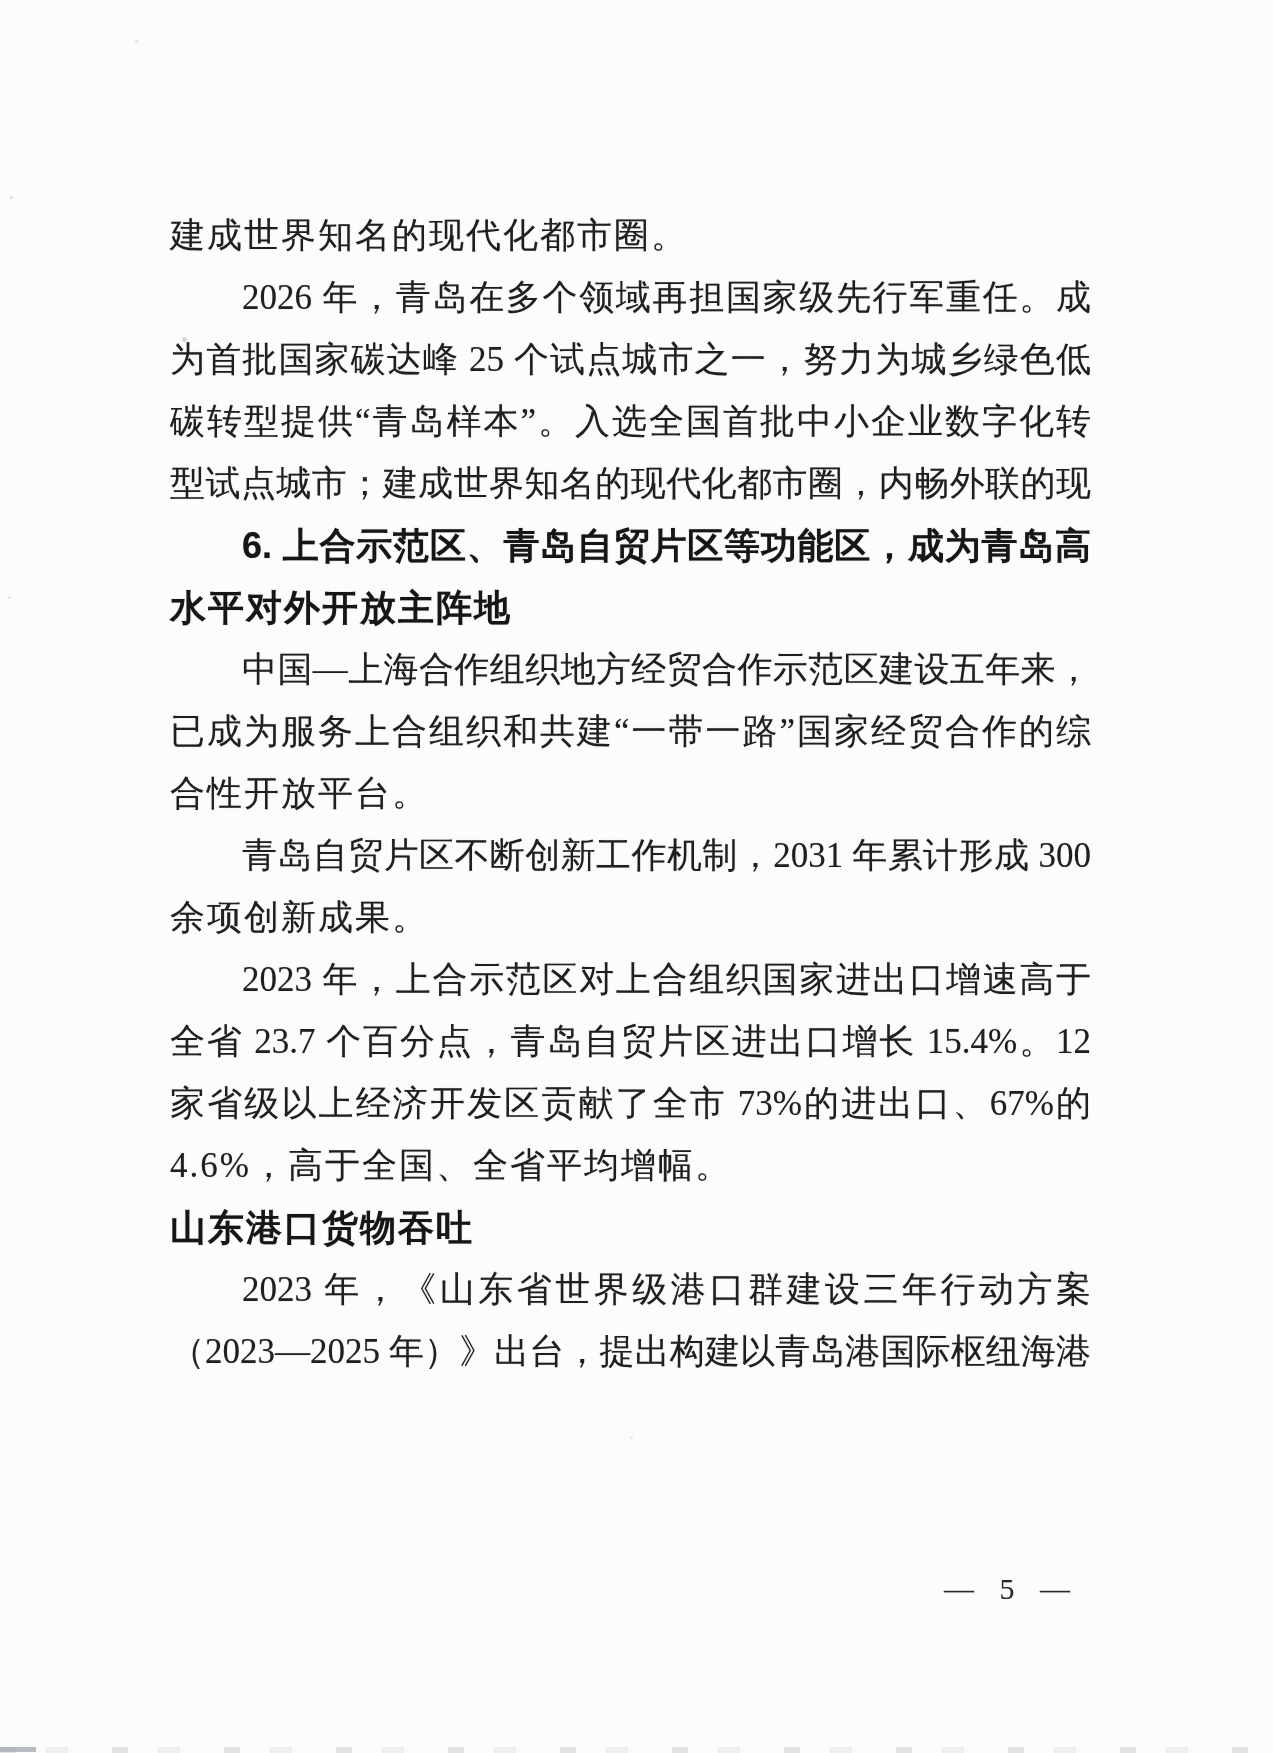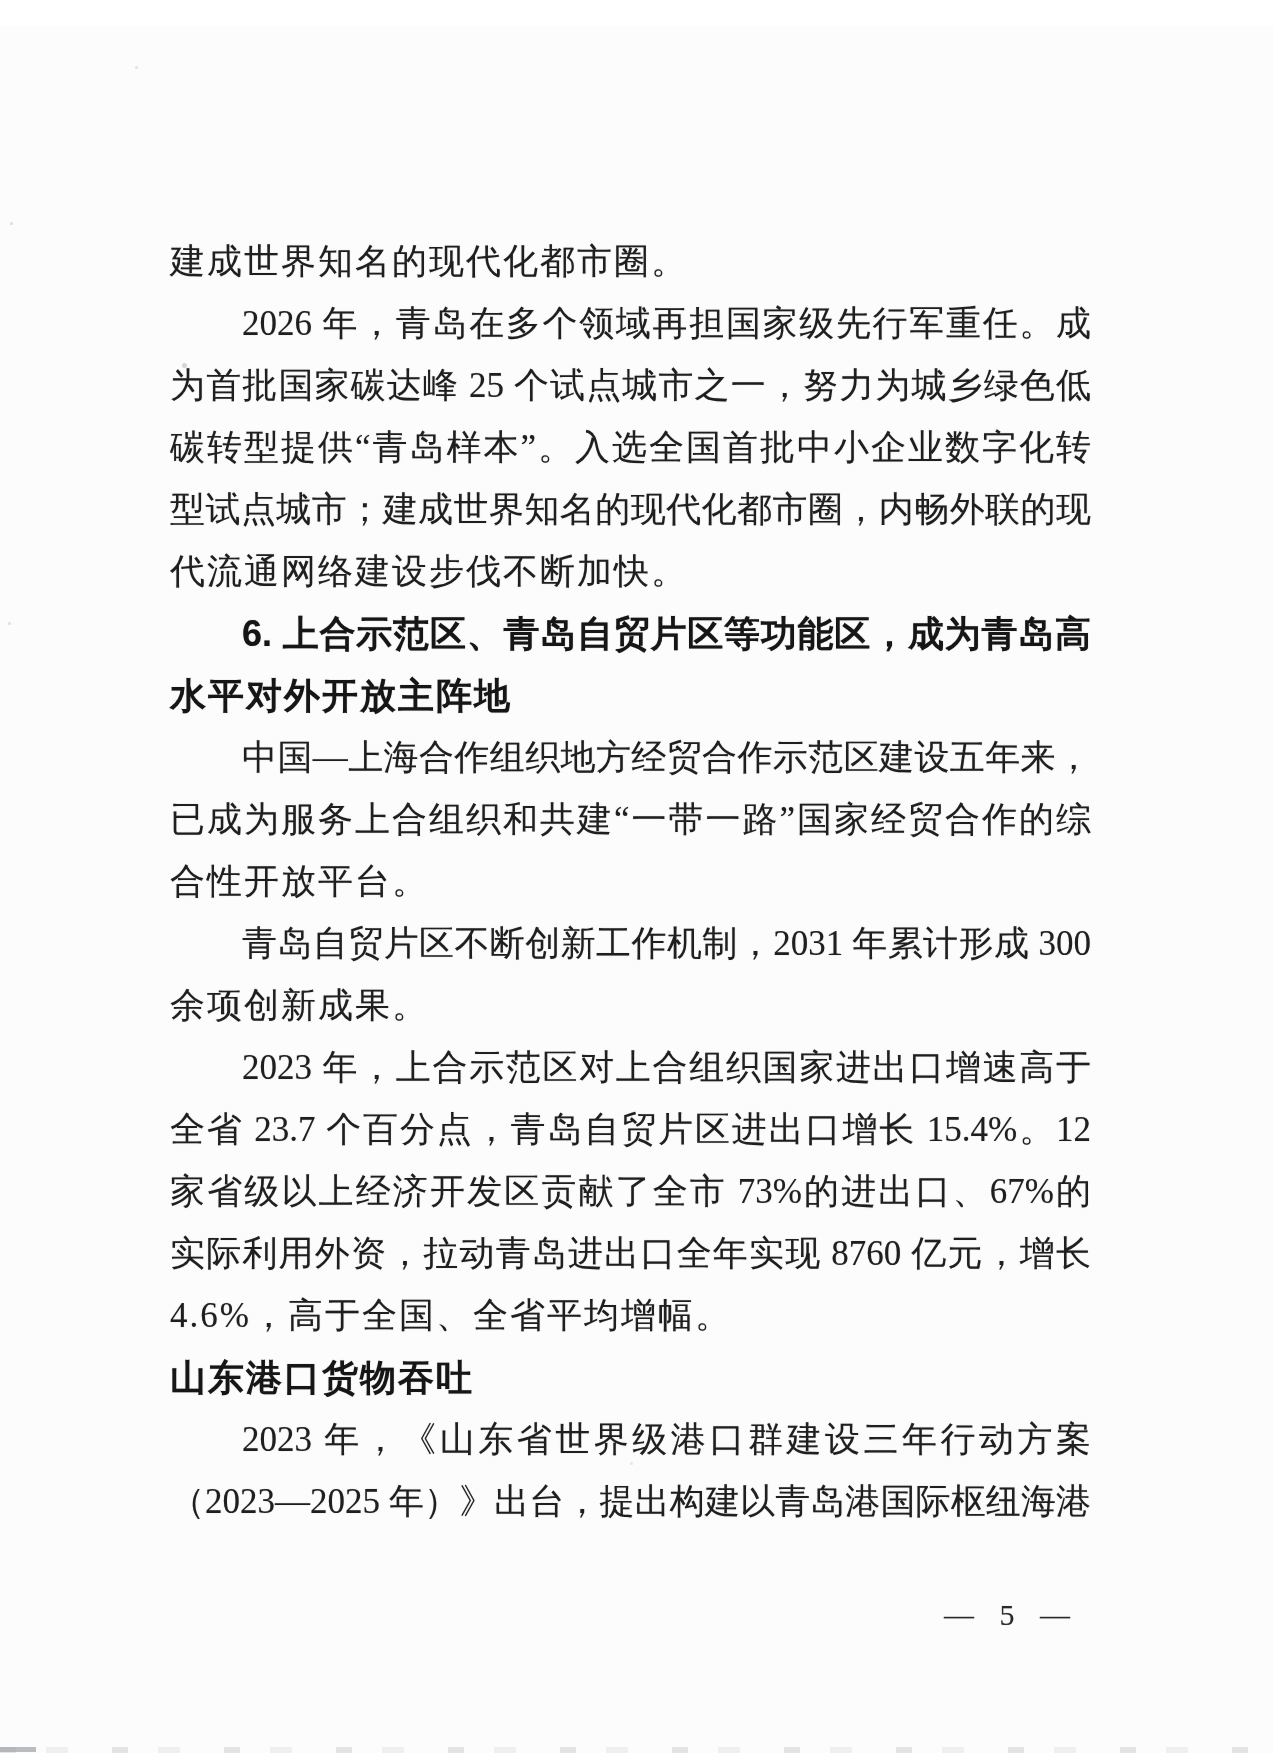--- a/index.html
+++ b/index.html
@@ -12,21 +12,20 @@
     width: 1273px;
     height: 1753px;
     position: relative;
     overflow: hidden;
     font-family: "Liberation Serif", "DejaVu Serif", serif;
   }
   .page {
     position: absolute;
     inset: 0;
     background: var(--paper, #fcfcfc);
-    margin-top: 26px;
   }
   .text-column {
     position: absolute;
     left: 170px;
     top: 205px;
     width: 921px;
   }
   .line {
     height: 62px;
     line-height: 62px;
@@ -111,32 +110,30 @@
 
 <div class="page">
 
   <div class="text-column">
 
   <div class="line body">建成世界知名的现代化都市圈。</div>
       <div class="line body indent justify">2026 年，青岛在多个领域再担国家级先行军重任。成</div>
       <div class="line body justify">为首批国家碳达峰 25 个试点城市之一，努力为城乡绿色低</div>
       <div class="line body justify">碳转型提供“青岛样本”。入选全国首批中小企业数字化转</div>
       <div class="line body justify">型试点城市；建成世界知名的现代化都市圈，内畅外联的现</div>
-      <div class="line body">代流通网络建设步伐不断加快。</div>
       <div class="line heading indent justify">6. 上合示范区、青岛自贸片区等功能区，成为青岛高</div>
       <div class="line heading">水平对外开放主阵地</div>
       <div class="line body indent justify">中国—上海合作组织地方经贸合作示范区建设五年来，</div>
       <div class="line body justify">已成为服务上合组织和共建“一带一路”国家经贸合作的综</div>
       <div class="line body">合性开放平台。</div>
       <div class="line body indent justify">青岛自贸片区不断创新工作机制，2031 年累计形成 300</div>
       <div class="line body">余项创新成果。</div>
       <div class="line body indent justify">2023 年，上合示范区对上合组织国家进出口增速高于</div>
       <div class="line body justify">全省 23.7 个百分点，青岛自贸片区进出口增长 15.4%。12</div>
       <div class="line body justify">家省级以上经济开发区贡献了全市 73%的进出口、67%的</div>
-      <div class="line body justify">实际利用外资，拉动青岛进出口全年实现 8760 亿元，增长</div>
       <div class="line body">4.6%，高于全国、全省平均增幅。</div>
       <div class="line heading">山东港口货物吞吐</div>
       <div class="line body indent justify">2023 年，《山东省世界级港口群建设三年行动方案</div>
       <div class="line body justify">（2023—2025 年）》出台，提出构建以青岛港国际枢纽海港</div>
     </div>
 
   <div class="page-number">— 5 —</div>
 
   <div class="speckles"></div>
   <div class="noise-band"></div>

